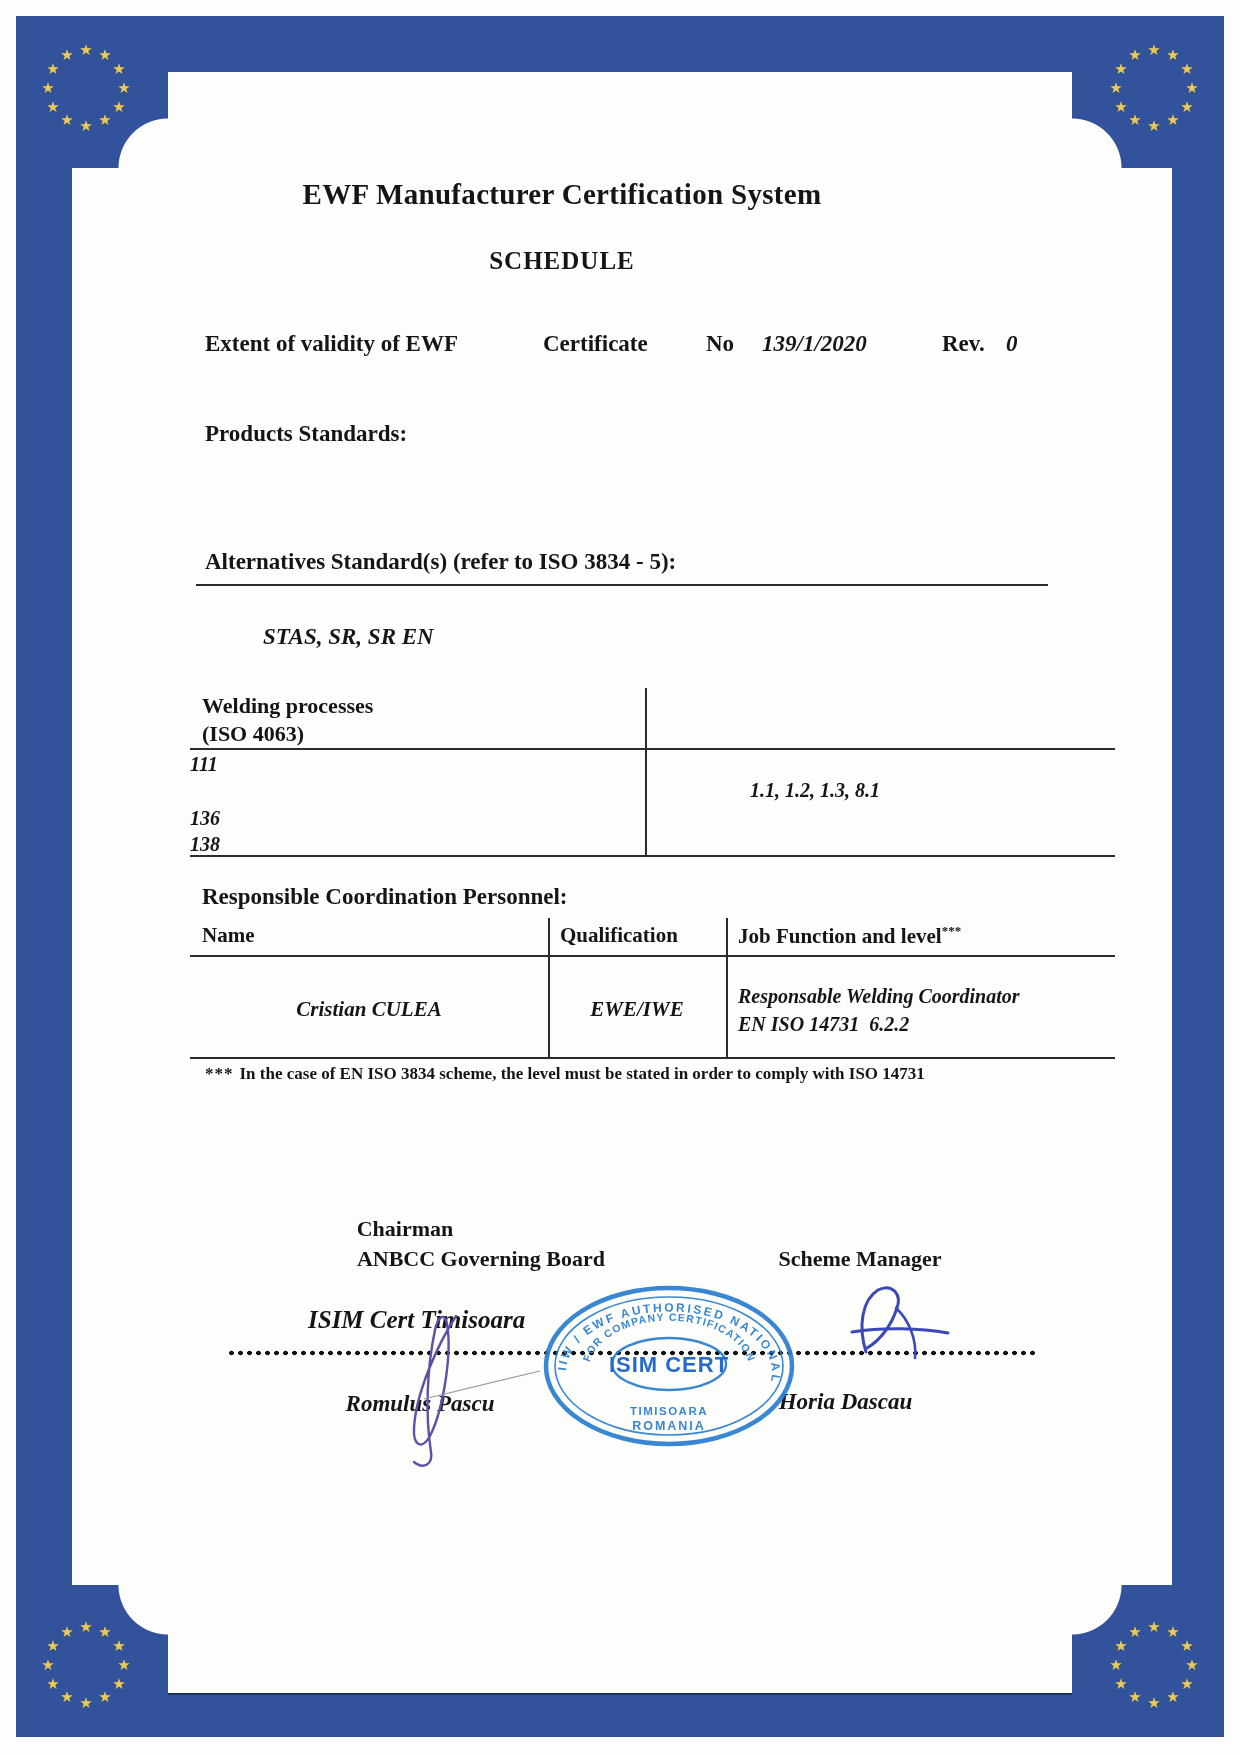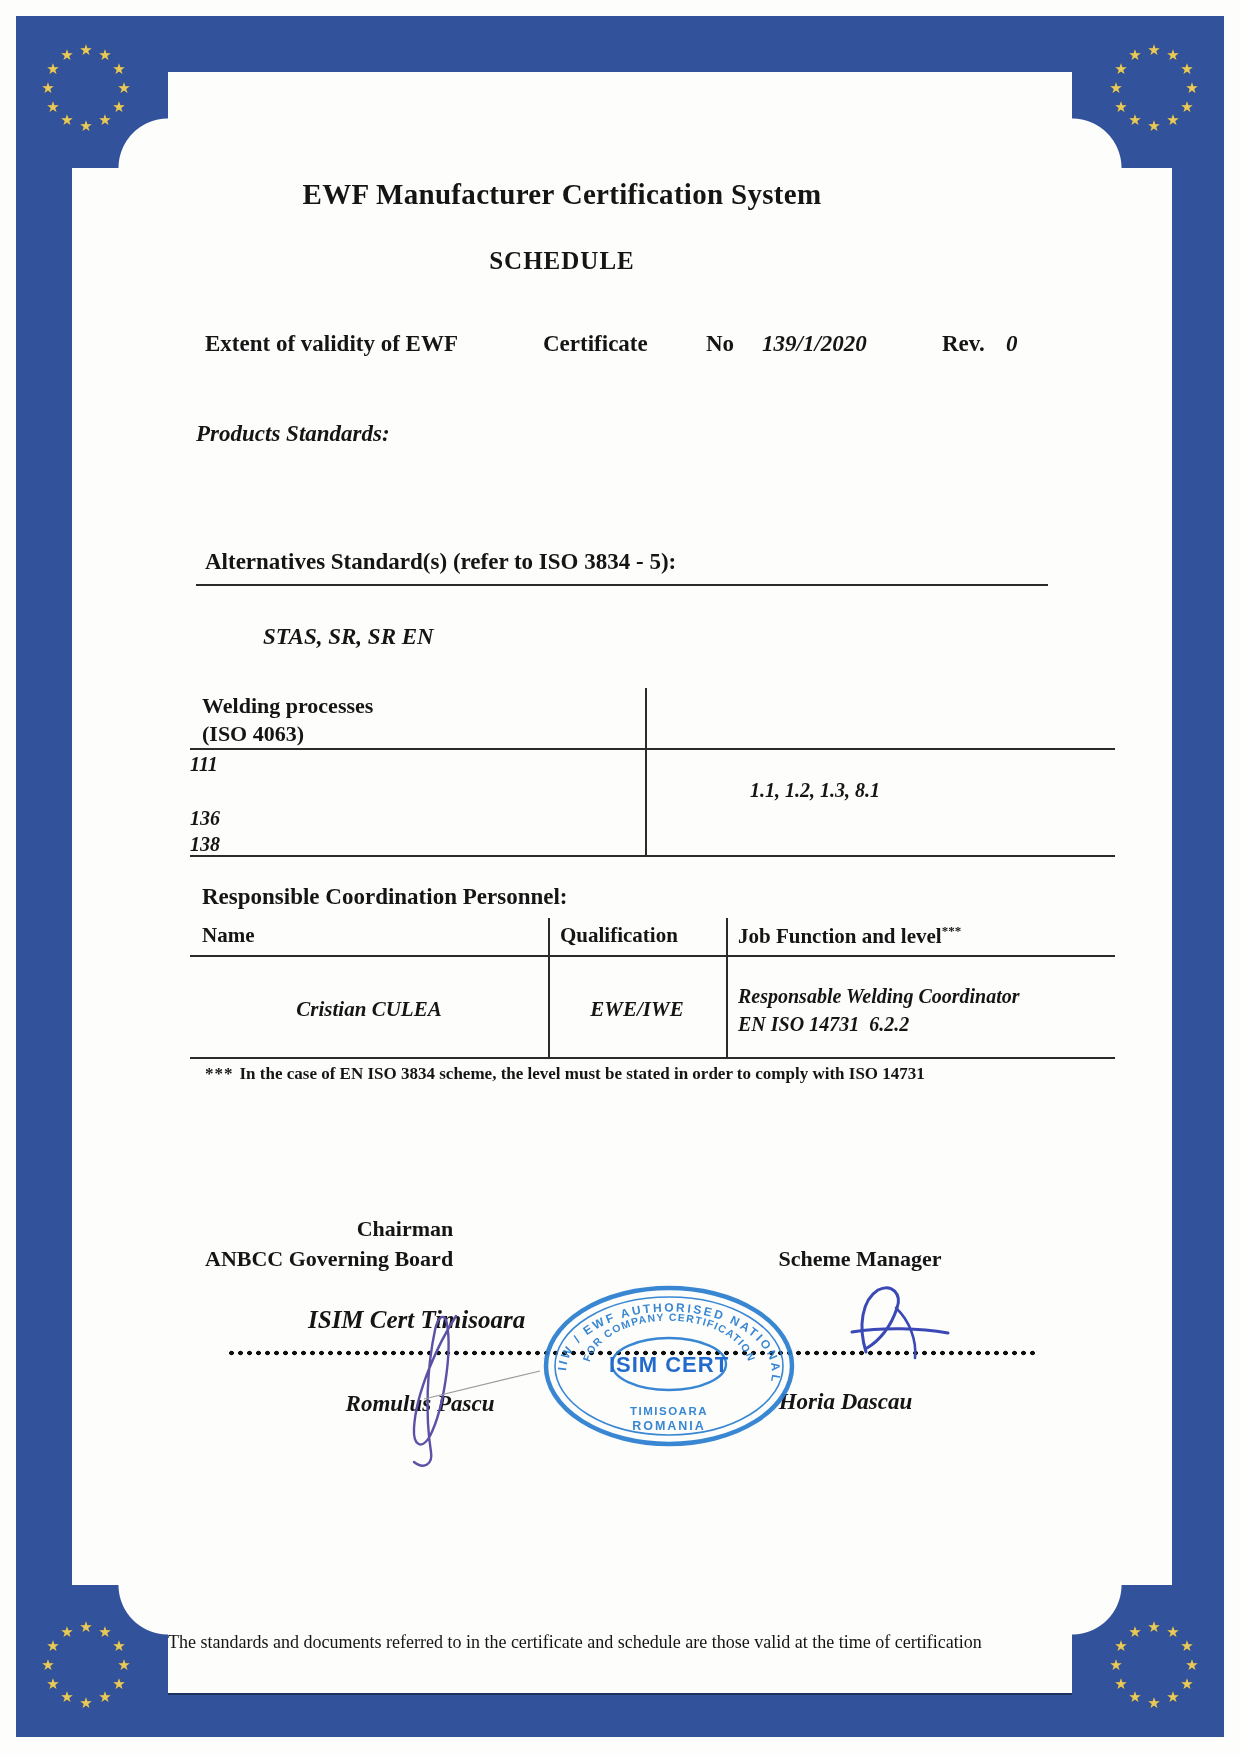--- a/index.html
+++ b/index.html
@@ -18,21 +18,21 @@
   .star{position:absolute;left:0;top:0;font-size:15px;line-height:15px;color:#E7C95C;
         font-family:"DejaVu Sans",sans-serif;text-shadow:0 0 1px rgba(110,85,10,.6);}
   
   .abs{position:absolute;}
   .doc-title{left:0;top:178px;width:1124px;text-align:center;font-size:29px;font-weight:bold;letter-spacing:.3px;}
   .doc-subtitle{left:0;top:247px;width:1124px;text-align:center;font-size:25px;font-weight:bold;letter-spacing:1px;}
   .validity{left:0;top:331px;width:1100px;height:30px;font-size:23px;font-weight:bold;}
   .validity span{position:absolute;top:0;white-space:pre;}
   .v-extent{left:205px;} .v-cert{left:543px;} .v-no{left:706px;}
   .v-num{left:762px;font-style:italic;} .v-rev{left:942px;} .v-rev0{left:1006px;font-style:italic;}
-  .products{left:196px;top:421px;font-size:23px;font-weight:bold;font-style:italic;}
+  .products{left:205px;top:421px;font-size:23px;font-weight:bold;}
   .alternatives{left:205px;top:549px;font-size:23px;font-weight:bold;}
   .alt-underline{left:196px;top:584px;width:852px;height:2px;background:#2b2b2b;}
   .stas{left:263px;top:624px;font-size:23px;font-weight:bold;font-style:italic;}
   
   .line{background:#2b2b2b;}
   .wt-vline{left:645px;top:688px;width:2px;height:169px;}
   .wt-hline1{left:190px;top:748px;width:925px;height:2px;}
   .wt-hline2{left:190px;top:855px;width:925px;height:2px;}
   .wt-h{font-size:22px;font-weight:bold;line-height:28px;}
   .wt-h1{left:202px;top:692px;} .wt-h2{left:658px;top:688px;}
@@ -49,21 +49,21 @@
   .pt-h-name{left:202px;top:923px;} .pt-h-qual{left:560px;top:923px;} .pt-h-job{left:738px;top:923px;text-align:center;}
   .pt-h-job sup{font-size:13px;}
   .pt-name{left:190px;width:358px;text-align:center;top:997px;font-size:21px;font-weight:bold;font-style:italic;}
   .pt-qual{left:548px;width:178px;text-align:center;top:997px;font-size:21px;font-weight:bold;font-style:italic;}
   .pt-job1{left:738px;top:985px;font-size:20px;font-weight:bold;font-style:italic;}
   .pt-job2{left:738px;top:1013px;font-size:20px;font-weight:bold;font-style:italic;white-space:pre;}
   .footnote{left:205px;top:1064px;font-size:17px;font-weight:bold;}
   .footnote .fn-mark{letter-spacing:1px;margin-right:6px;}
   
   .sig-title-left1{left:255px;top:1216px;width:300px;text-align:center;font-size:22px;font-weight:bold;}
-  .sig-title-left2{left:205px;top:1246px;width:400px;text-align:left;font-size:22px;font-weight:bold;}
+  .sig-title-left2{left:205px;top:1246px;width:400px;text-align:right;font-size:22px;font-weight:bold;}
   .sig-title-right{left:735px;top:1246px;width:250px;text-align:center;font-size:22px;font-weight:bold;}
   .org-name{left:308px;top:1306px;font-size:25px;font-weight:bold;font-style:italic;}
   .dotted-line{left:227px;top:1350px;width:808px;height:6px;
       background-image:radial-gradient(circle,#101010 2.1px,rgba(0,0,0,0) 2.6px);
       background-size:9px 6px;background-repeat:repeat-x;}
   .name-left{left:320px;top:1391px;width:200px;text-align:center;font-size:23px;font-weight:bold;font-style:italic;}
   .name-right{left:758px;top:1389px;width:175px;text-align:center;font-size:23px;font-weight:bold;font-style:italic;}
   .footer-note{left:168px;top:1632px;font-size:18px;}
   .stamp-svg{left:540px;top:1284px;}
   .sig-overlay{left:0;top:0;pointer-events:none;}
@@ -209,15 +209,14 @@
   <svg class="abs sig-overlay" width="1240" height="1755" viewBox="0 0 1240 1755">
     <path d="M 456 1316 C 438 1344 416 1392 414 1428 C 413 1446 422 1450 430 1436
              C 444 1408 452 1352 447 1324 C 445 1312 438 1316 435 1330
              C 427 1368 425 1414 431 1452 C 433 1464 424 1470 414 1462" fill="none" stroke="#5B51A5" stroke-width="2.4" stroke-linecap="round"></path>
     <path d="M 424 1399 L 540 1371" fill="none" stroke="#9a9a9a" stroke-width="1.2"></path>
     <path d="M 866 1352 C 858 1326 862 1300 878 1290 C 892 1283 902 1294 897 1308 C 891 1327 879 1341 867 1348" fill="none" stroke="#3B49B6" stroke-width="3" stroke-linecap="round"></path>
     <path d="M 852 1332 C 884 1327 920 1328 948 1333" fill="none" stroke="#3B49B6" stroke-width="3" stroke-linecap="round"></path>
     <path d="M 896 1308 C 909 1320 917 1340 915 1358" fill="none" stroke="#3B49B6" stroke-width="2.6" stroke-linecap="round"></path>
   </svg>
 
-  <div class="abs footer-note">The standards and documents referred to in the certificate and schedule are those valid at the time of certification</div>
 
 </div>
 
 </body></html>

